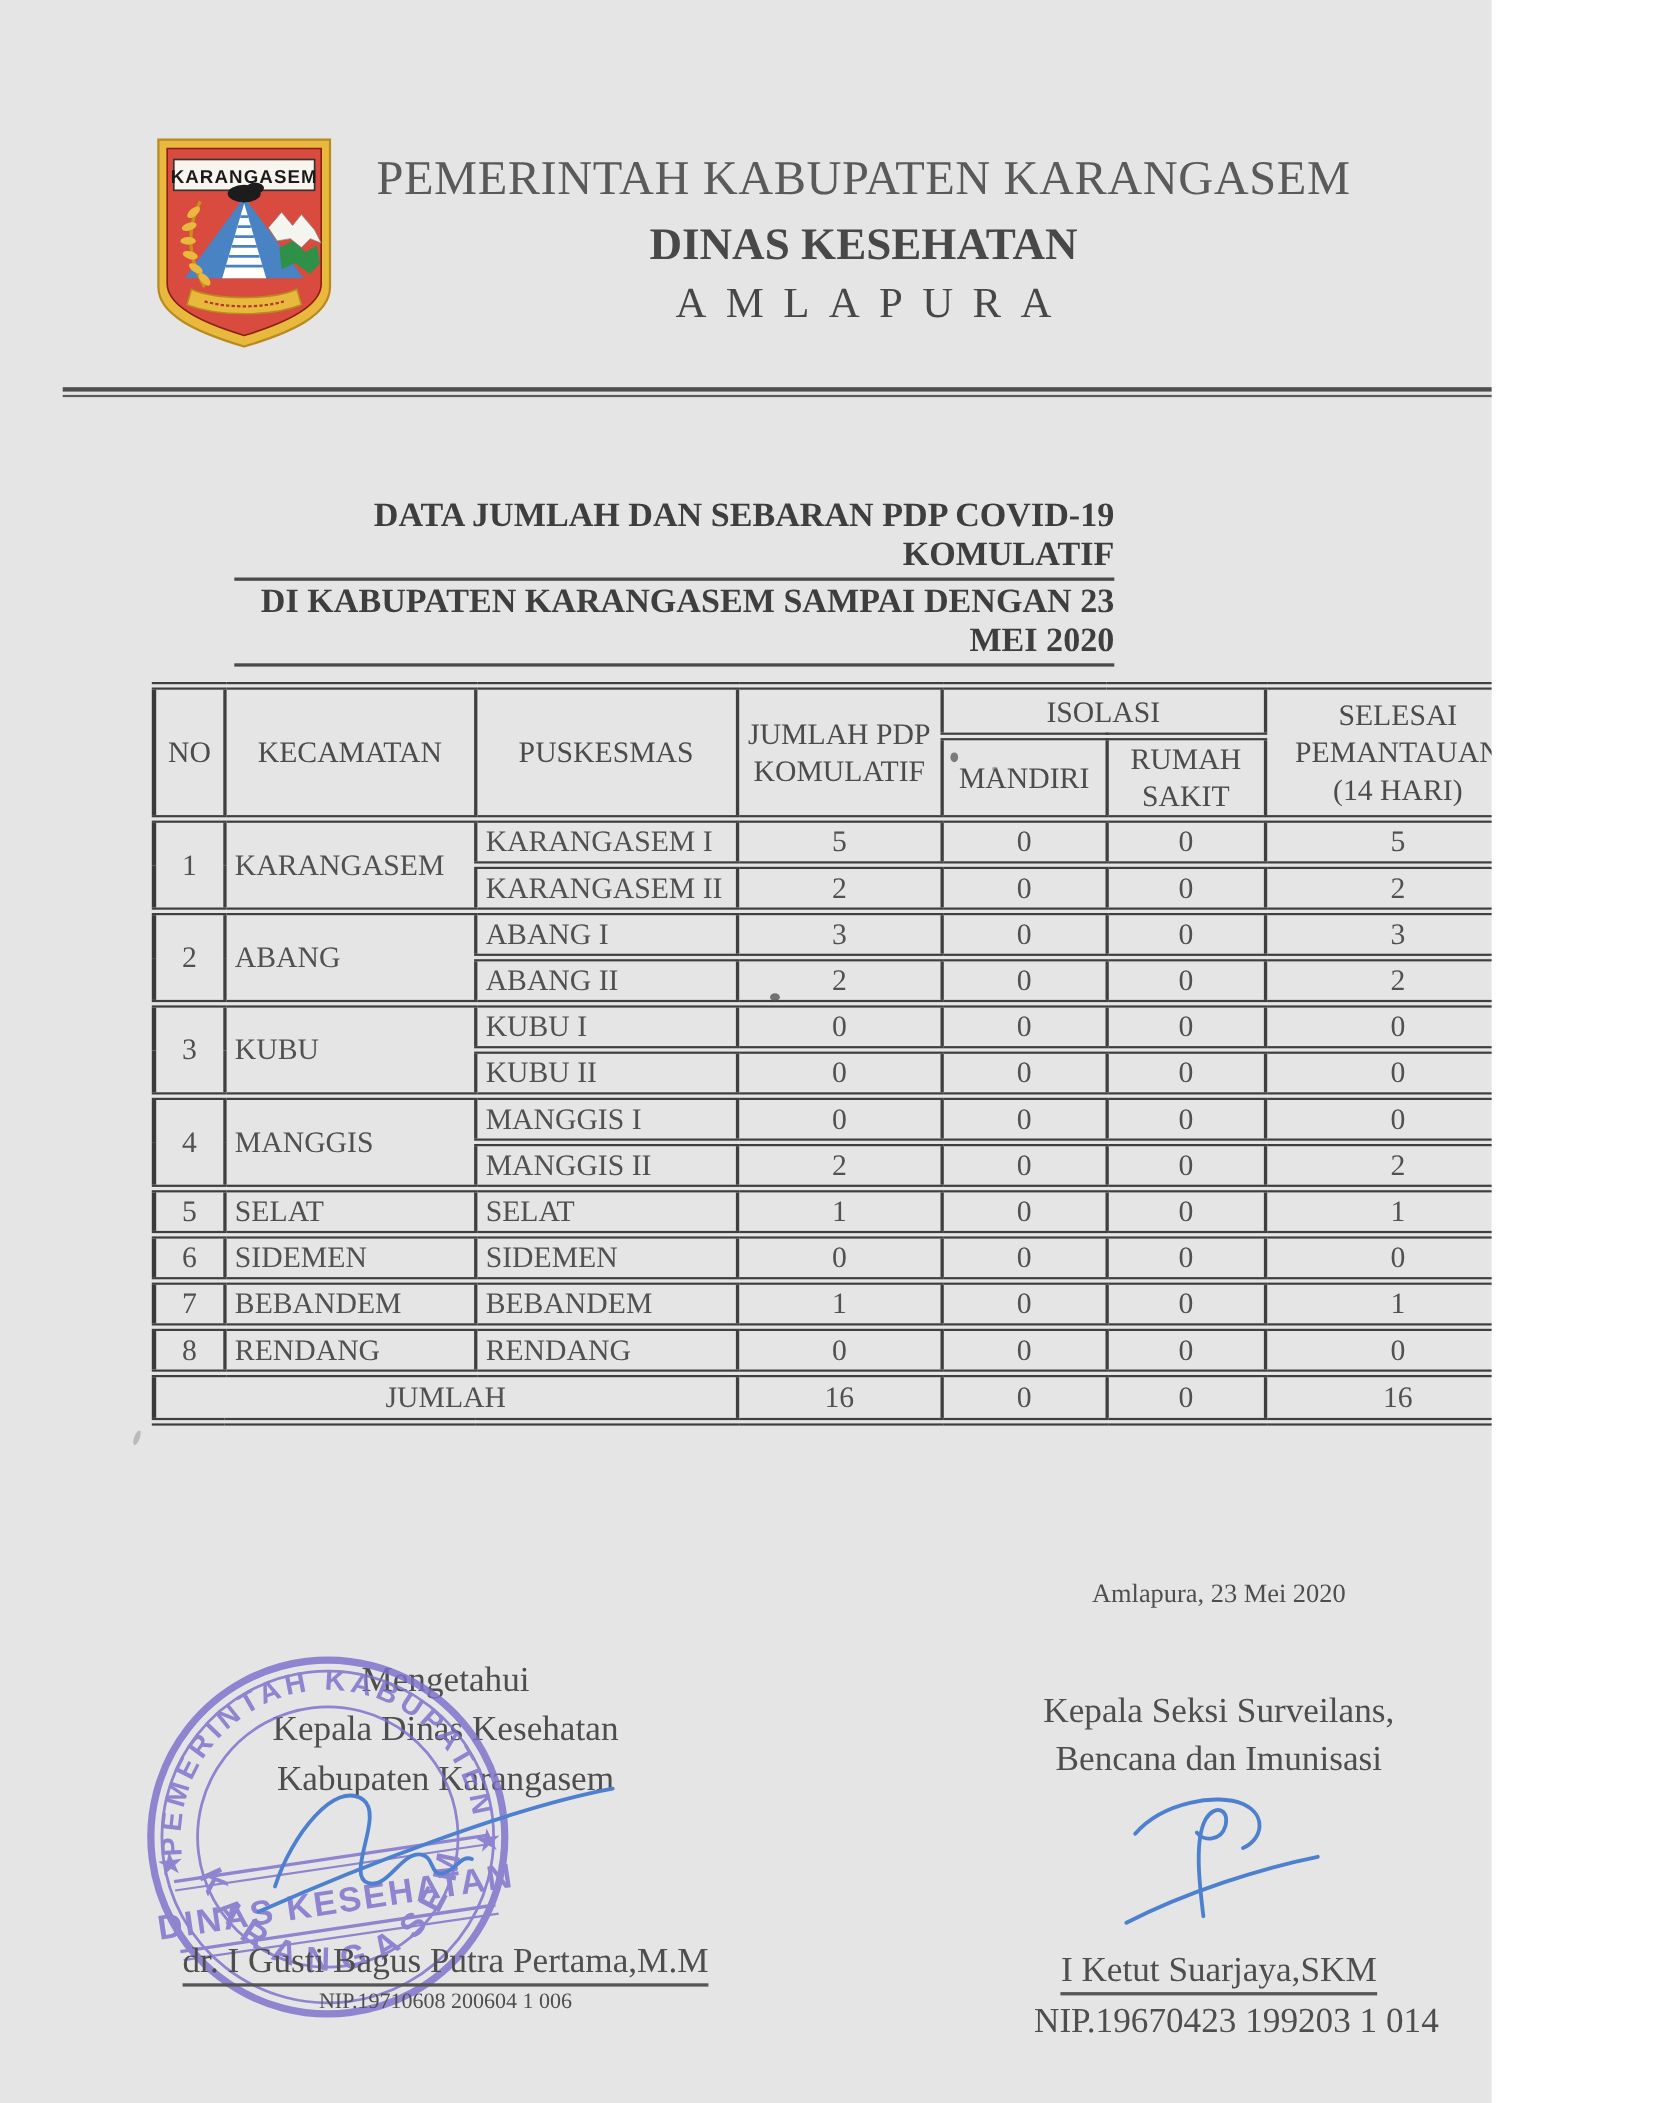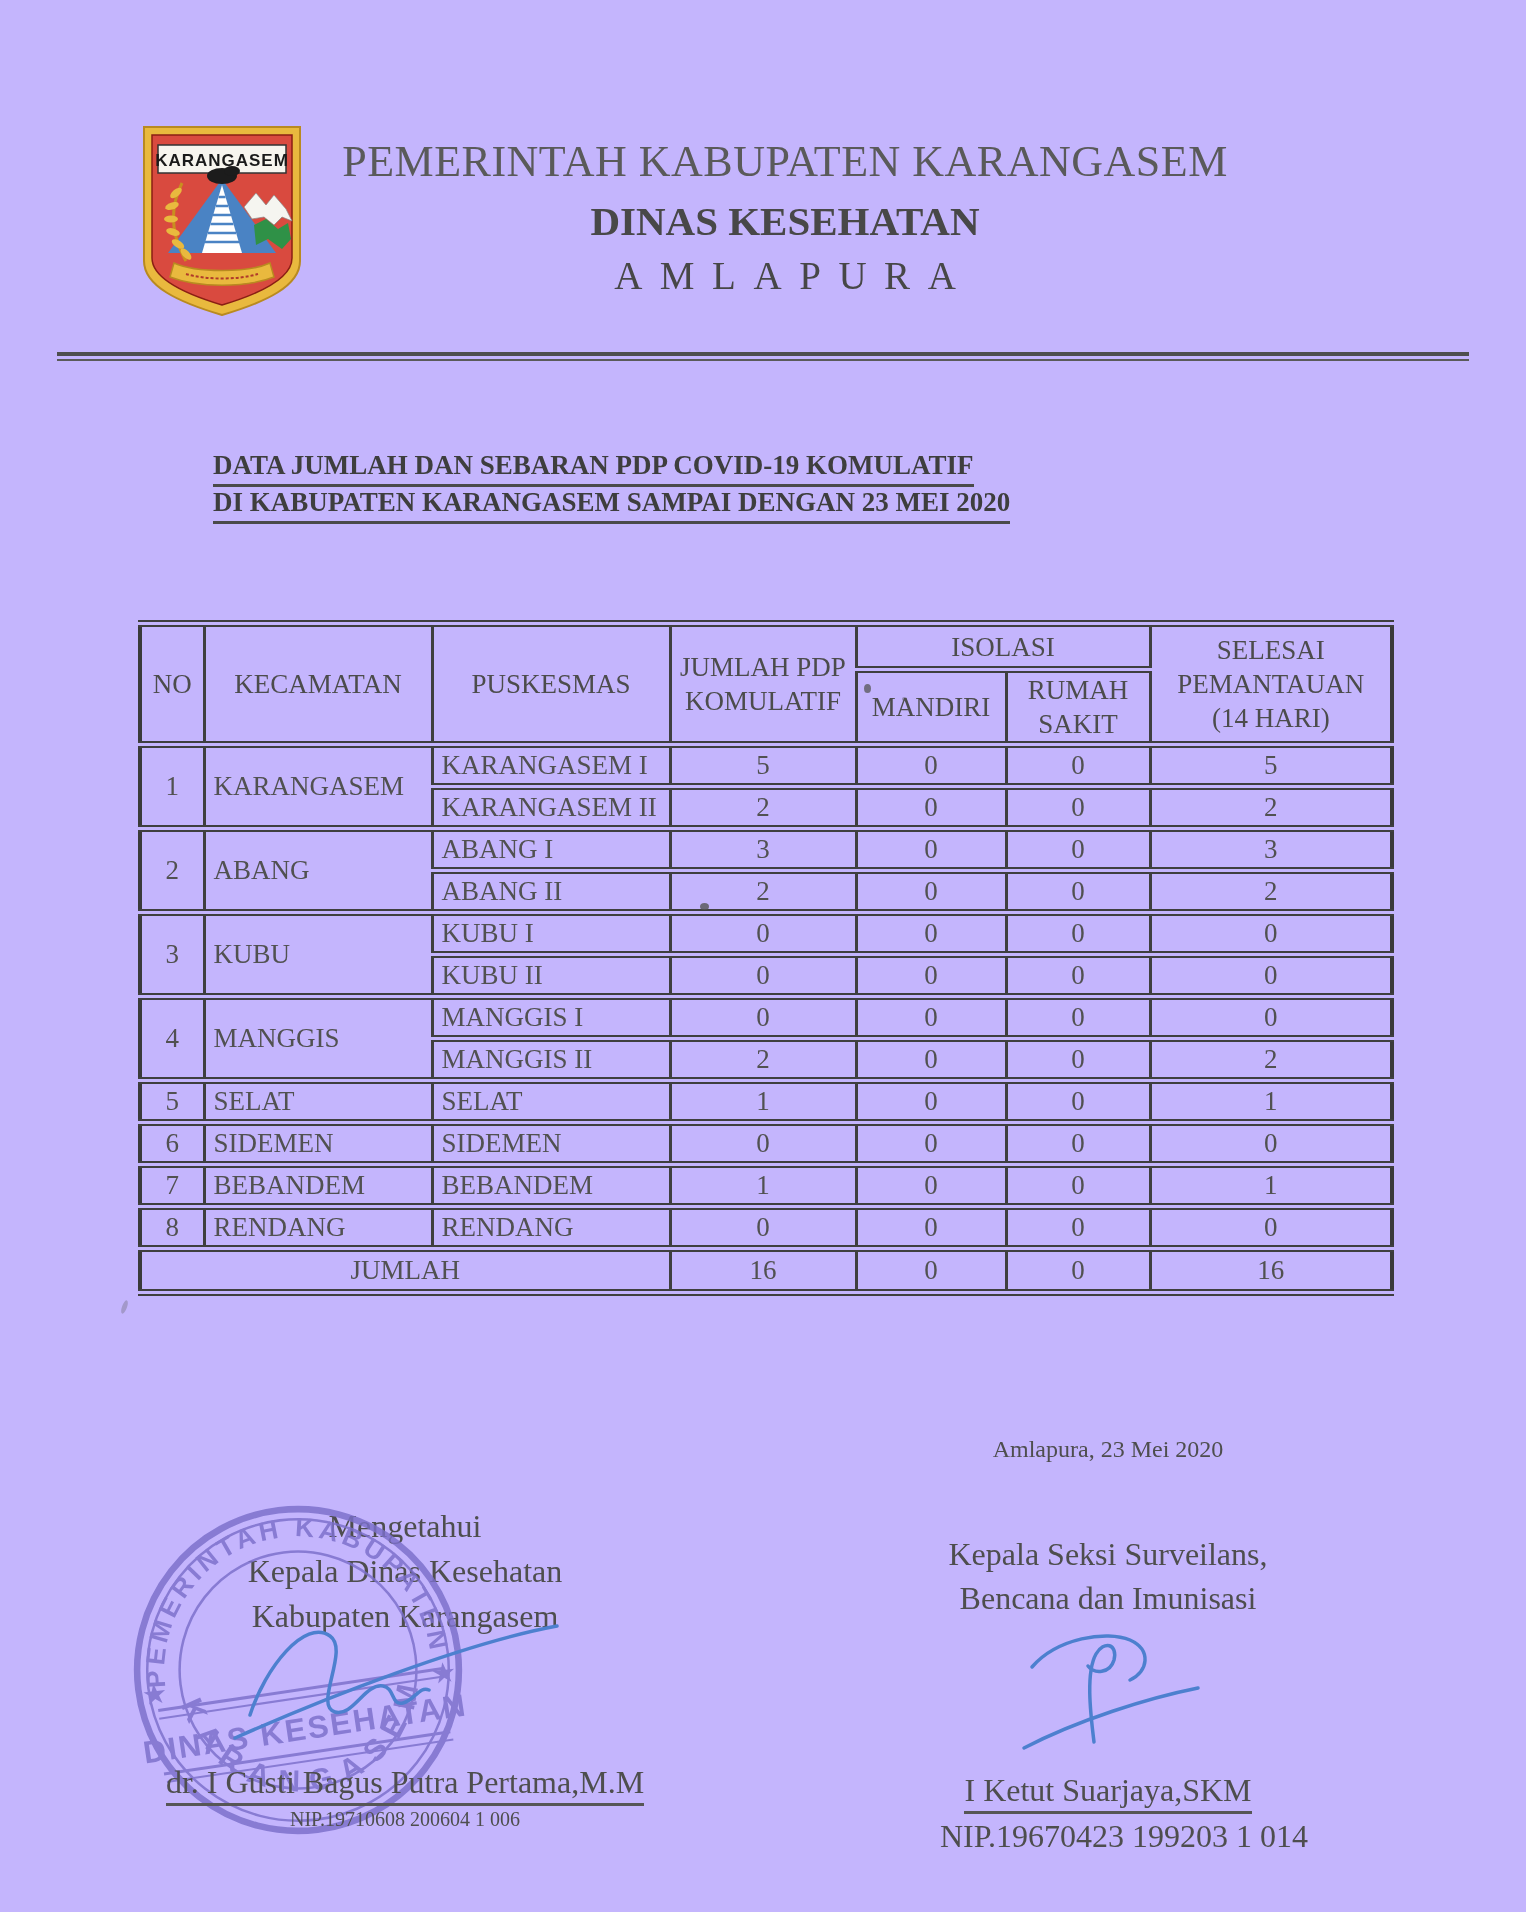--- a/index.html
+++ b/index.html
@@ -1,36 +1,36 @@
 <!DOCTYPE html>
 <html><head>
 <meta charset="utf-8">
 <style>
   * { box-sizing: border-box; margin: 0; padding: 0; }
   html, body { background: #ffffff; }
   .page {
     position: relative;
-    width: 1526px; height: 1912px;
-    background: #c4b5fd;
+    width: 1356px; height: 1912px;
+    background: #e5e5e5;
     font-family: "Liberation Serif", serif;
     color: #4c4c4c;
     overflow: hidden;
   }
   
   .logo { position: absolute; left: 136px; top: 120px; width: 172px; height: 200px; }
   .letterhead { position: absolute; left: 310px; top: 136px; width: 950px; text-align: center; }
   .gov   { font-size: 44px; color: #5a5a5a; letter-spacing: 0.5px; white-space: nowrap; }
   .dept  { font-size: 41px; font-weight: bold; color: #484848; margin-top: 10px; }
   .addr  { font-family: "DejaVu Sans", sans-serif; font-size: 32px; color: #585858; margin-top: 14px; letter-spacing: 0.5px; }
   .city  { font-size: 39px; font-weight: normal; color: #474747; letter-spacing: 0.45em; text-indent: 0.45em; margin-top: 8px; }
   .rule  { position: absolute; left: 57px; top: 352px; width: 1412px; height: 9px;
            border-top: 4px solid #4e4e4e; border-bottom: 2px solid #5a5a5a; }
   
-  .title { position: absolute; left: 213px; top: 450px; width: 800px; text-align: left;
-           font-weight: bold; font-size: 27px; color: #3e3e3e; }
+  .title { position: absolute; left: 213px; top: 450px; width: 800px; text-align: right;
+           font-weight: bold; font-size: 31px; color: #3e3e3e; }
   .title .u { display: inline-block; border-bottom: 3px solid #4a4a4a; padding-bottom: 3px; }
   
   .datatable { position: absolute; left: 138px; top: 620px; width: 1252px;
                border-collapse: collapse; table-layout: fixed;
                font-size: 27px; color: #515151; }
   .datatable th, .datatable td {
     border-left: 3px solid #3f3f3f; border-right: 3px solid #3f3f3f;
     border-top: 7px double #3f3f3f; border-bottom: 7px double #3f3f3f;
     padding: 0 6px; font-weight: normal; vertical-align: middle;
     overflow: hidden;

